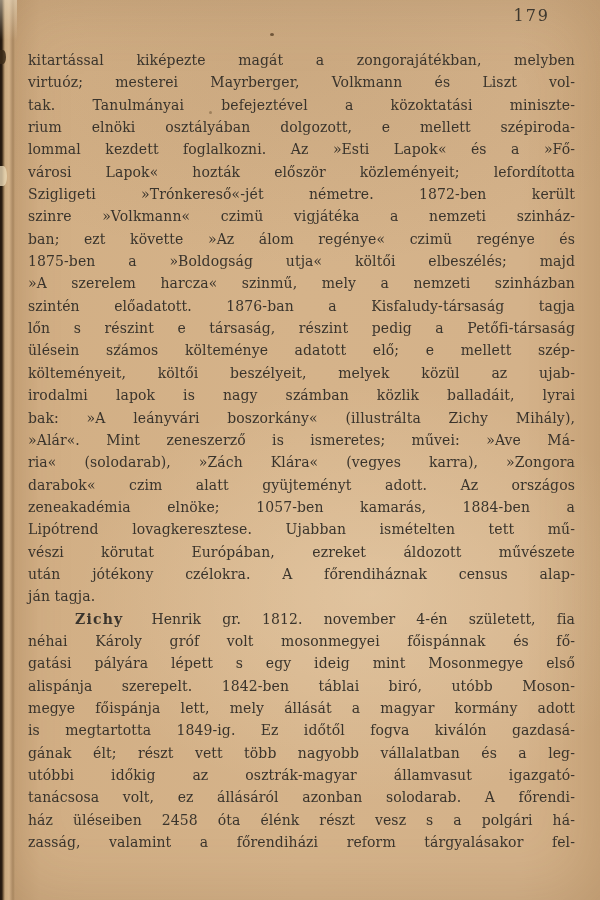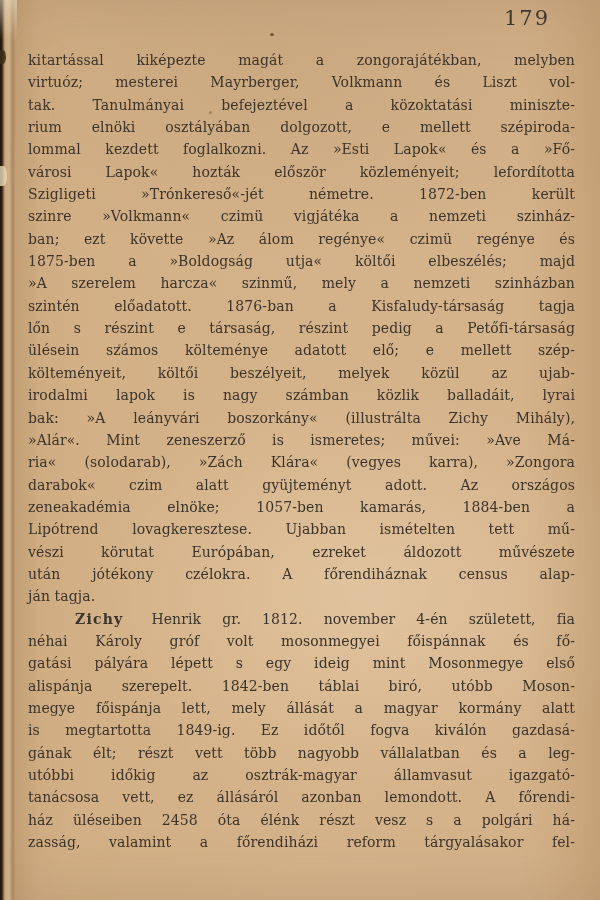--- a/index.html
+++ b/index.html
@@ -38,21 +38,21 @@
     position: absolute; left: 0; top: 166px; width: 7px; height: 20px;
     background: #e9d7b4; border-radius: 0 60% 60% 0; opacity: .8;
   }
   .speck { position: absolute; border-radius: 50%; }
   .speck.s1 { left: 270px; top: 33px; width: 4px; height: 3px; background: #6f5639; }
   .speck.s2 { left: 209px; top: 111px; width: 3px; height: 3px; background: #8a6d4c; opacity:.7; }
   .speck.s3 { left: 118px; top: 344px; width: 3px; height: 3px; background: #7d6243; opacity:.6; }
 
   .page-number {
     position: absolute; top: 6px; right: 50px;
-    font-size: 21px; letter-spacing: 2px; color: #3d372e;
+    font-size: 16px; letter-spacing: 2px; color: #3d372e;
   }
 
   .text-block {
     position: absolute; left: 28px; top: 49px; width: 547px;
   }
   .text-block p {
     margin: 0;
     font-size: 14px;
     line-height: 22.35px;
     height: 22.35px;
@@ -102,21 +102,21 @@
     <p>zeneakadémia elnöke; 1057-ben kamarás, 1884-ben a</p>
     <p>Lipótrend lovagkeresztese. Ujabban ismételten tett mű-</p>
     <p>vészi körutat Európában, ezreket áldozott művészete</p>
     <p>után jótékony czélokra. A főrendiháznak census alap-</p>
     <p class="para-end">ján tagja.</p>
 
     <p class="para-indent"><span class="bold-lead">Zichy</span> <span>Henrik gr. 1812. november 4-én született, fia</span></p>
     <p>néhai Károly gróf volt mosonmegyei főispánnak és fő-</p>
     <p>gatási pályára lépett s egy ideig mint Mosonmegye első</p>
     <p>alispánja szerepelt. 1842-ben táblai biró, utóbb Moson-</p>
-    <p>megye főispánja lett, mely állását a magyar kormány alatt</p>
+    <p>megye főispánja lett, mely állását a magyar kormány adott</p>
     <p>is megtartotta 1849-ig. Ez időtől fogva kiválón gazdasá-</p>
     <p>gának élt; részt vett több nagyobb vállalatban és a leg-</p>
     <p>utóbbi időkig az osztrák-magyar államvasut igazgató-</p>
-    <p>tanácsosa vett, ez állásáról azonban lemondott. A főrendi-</p>
+    <p>tanácsosa volt, ez állásáról azonban solodarab. A főrendi-</p>
     <p>ház üléseiben 2458 óta élénk részt vesz s a polgári há-</p>
     <p>zasság, valamint a főrendiházi reform tárgyalásakor fel-</p>
   </div>
 </div>
 
 </body></html>

